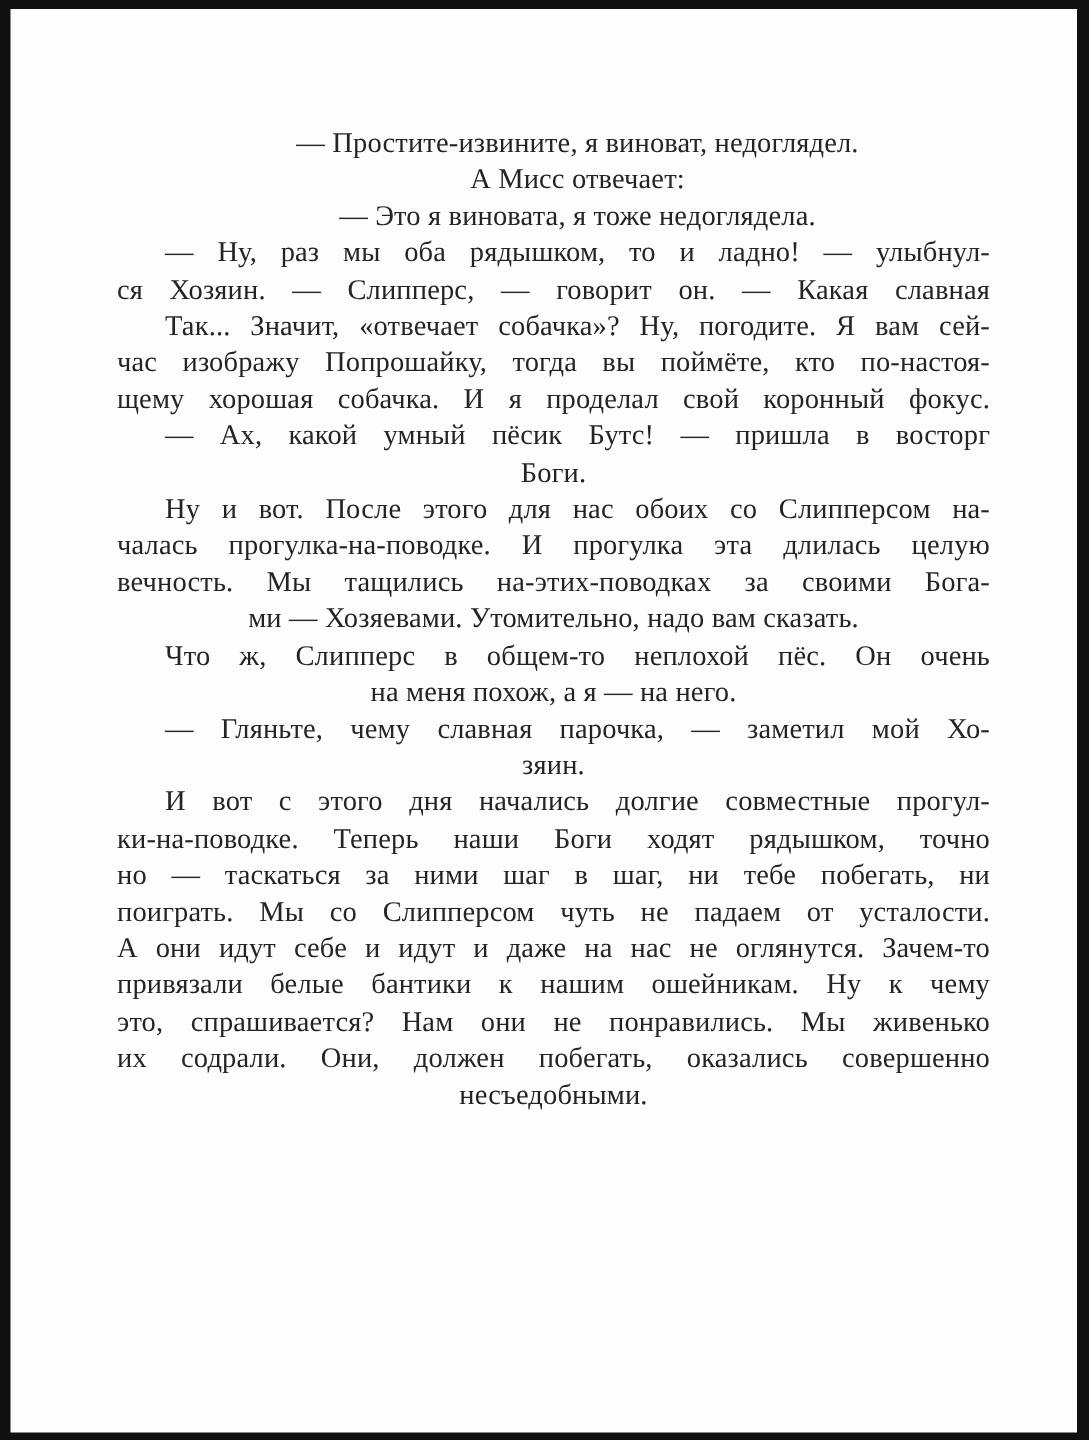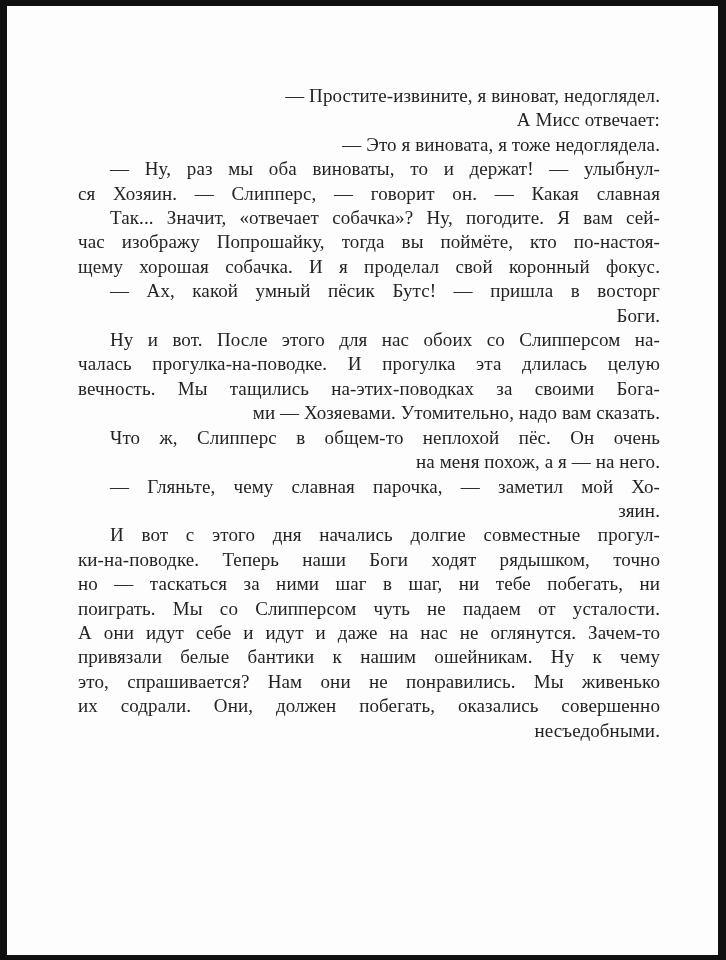--- a/index.html
+++ b/index.html
@@ -20,21 +20,21 @@
   .text-block {
     position: absolute;
     left: 71px;   
     right: 58px;  
     top: 78px;
     font-size: 19px;
     line-height: 24.4px;
     letter-spacing: 0.1px;
   }
   .paragraph { margin: 0; padding: 0; }
-  .line { text-align: right; }
+  .line { text-align: center; }
   .line.fill {
     text-align: justify;
     text-align-last: justify;
   }
   .line.indent { text-indent: 32px; }
 </style>
 </head>
 <body>
 
 <div class="frame" style="background: rgb(16, 16, 16);">
@@ -43,21 +43,21 @@
         <div class="paragraph">
           <div class="line indent">— Простите-извините, я виноват, недоглядел.</div>
         </div>
         <div class="paragraph">
           <div class="line indent">А Мисс отвечает:</div>
         </div>
         <div class="paragraph">
           <div class="line indent">— Это я виновата, я тоже недоглядела.</div>
         </div>
         <div class="paragraph">
-          <div class="line indent fill">— Ну, раз мы оба виноваты, то и держат! — улыбнул-</div>
+          <div class="line indent fill">— Ну, раз мы оба рядышком, то и ладно! — улыбнул-</div>
           <div class="line fill">ся Хозяин. — Слипперс, — говорит он. — Какая славная</div>
         </div>
         <div class="paragraph">
           <div class="line indent fill">Так... Значит, «отвечает собачка»? Ну, погодите. Я вам сей-</div>
           <div class="line fill">час изображу Попрошайку, тогда вы поймёте, кто по-настоя-</div>
           <div class="line fill">щему хорошая собачка. И я проделал свой коронный фокус.</div>
         </div>
         <div class="paragraph">
           <div class="line indent fill">— Ах, какой умный пёсик Бутс! — пришла в восторг</div>
           <div class="line">Боги.</div>

